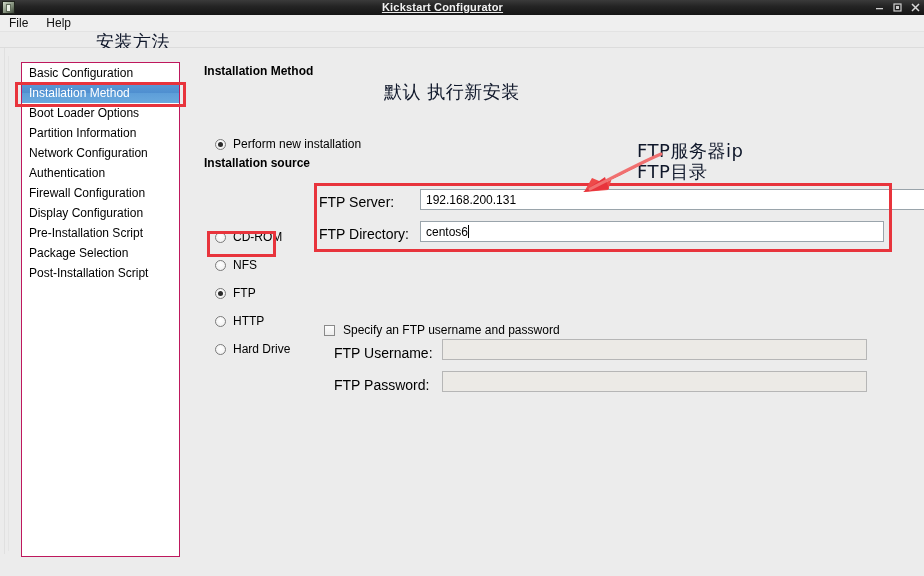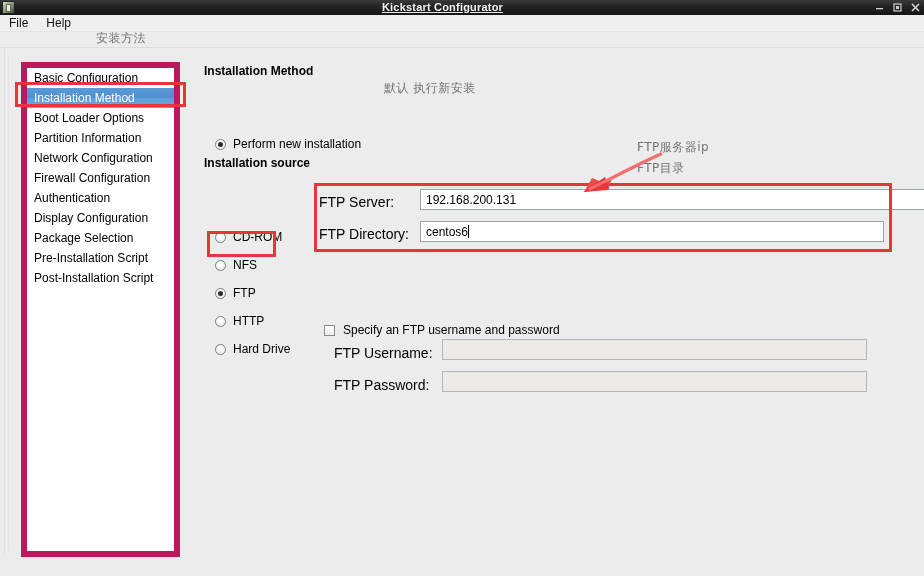--- a/index.html
+++ b/index.html
@@ -117,21 +117,21 @@
     width: 1px; height: 495px;
     background: #e4e4e4;
   }
 
   
   #sidebar {
     position: absolute;
     left: 21px; top: 14px;
     width: 159px; height: 495px;
     background: #ffffff;
-    border: 6px solid #be185d;
+    border: 1px solid #be185d;
     box-sizing: border-box;
     overflow: hidden;
   }
   .side-item {
     height: 20px;
     line-height: 20px;
     padding-left: 7px;
     font-size: 12px;
     color: #000;
     white-space: nowrap;
@@ -217,22 +217,22 @@
     width: 1px;
     height: 13px;
     background: #000;
     margin-left: 0px;
     vertical-align: middle;
   }
 
   
   .anno-text {
     position: absolute;
-    color: #737373;
-    font-size: 12px;
+    color: #0f172a;
+    font-size: 18px;
     font-family: "DejaVu Sans", sans-serif;
     white-space: nowrap;
     letter-spacing: 0.5px;
   }
   .anno-box {
     position: absolute;
     border: 3px solid #e8343c;
     box-sizing: border-box;
     pointer-events: none;
   }
@@ -280,25 +280,25 @@
 
   <div id="left-rail"></div>
   <div id="left-rail2"></div>
 
   <div id="sidebar">
     <div class="side-item">Basic Configuration</div>
     <div class="side-item selected">Installation Method</div>
     <div class="side-item">Boot Loader Options</div>
     <div class="side-item">Partition Information</div>
     <div class="side-item">Network Configuration</div>
+    <div class="side-item">Authentication</div>
     <div class="side-item">Firewall Configuration</div>
-    <div class="side-item">Authentication</div>
     <div class="side-item">Display Configuration</div>
+    <div class="side-item">Pre-Installation Script</div>
     <div class="side-item">Package Selection</div>
-    <div class="side-item">Pre-Installation Script</div>
     <div class="side-item">Post-Installation Script</div>
   </div>
 
   <div id="main">
 
     <div class="section-title" style="left:0px; top:16px;">Installation Method</div>
 
     <div class="radio-row" style="left:11px; top:89px;">
       <span class="radio on"></span>
       <span>Perform new installation</span>

